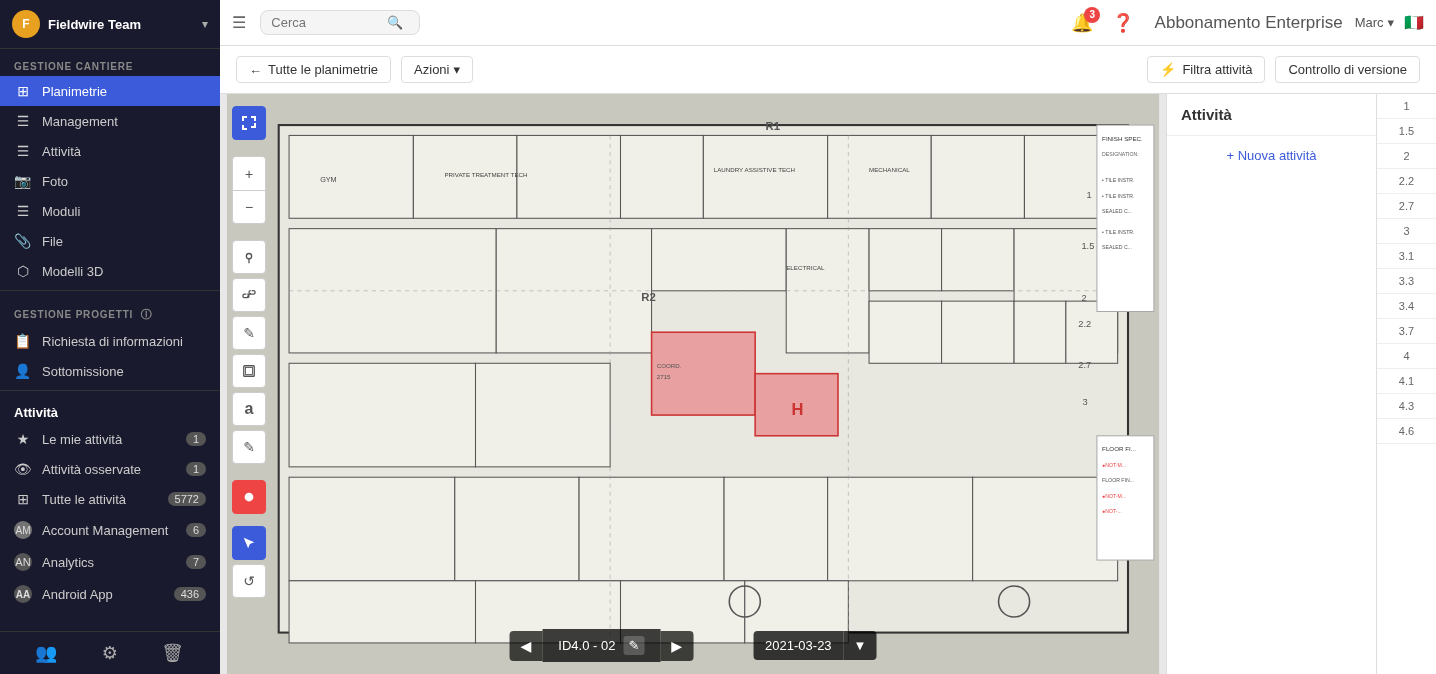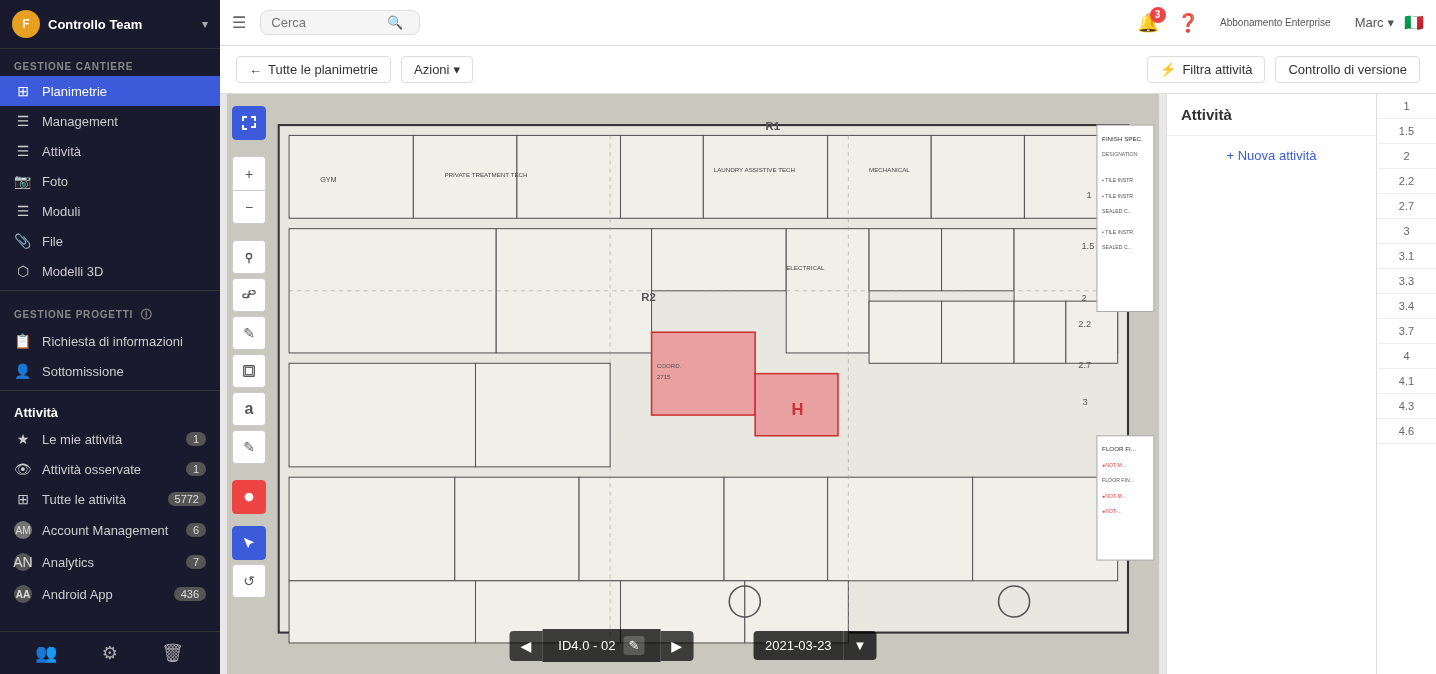--- a/index.html
+++ b/index.html
@@ -124,21 +124,21 @@
       position: absolute; top: -5px; right: -6px;
       background: #e44;
       color: #fff;
       border-radius: 50%;
       width: 16px; height: 16px;
       font-size: 10px;
       display: flex; align-items: center; justify-content: center;
       font-weight: bold;
     }
     #topbar .help-icon { font-size: 18px; color: #555; cursor: pointer; margin-right: 10px; }
-    #topbar .subscription-label { color: #555; font-size: 10px; margin-right: 14px; }
+    #topbar .subscription-label { color: #555; font-size: 17px; margin-right: 2px; }
     #topbar .user-info { display: flex; align-items: center; gap: 4px; cursor: pointer; color: #555; font-size: 13px; }
     #topbar .flag { font-size: 16px; }
 
     
     #content-header {
       display: flex;
       align-items: center;
       background: #fff;
       border-bottom: 1px solid #ddd;
       padding: 8px 16px;
@@ -324,21 +324,21 @@
       width: 100%;
       height: 100%;
     }
   </style>
 </head>
 <body>
 
 <div id="sidebar">
   <div id="sidebar-header">
     <div class="team-avatar">F</div>
-    <span class="team-name">Controllo Team</span>
+    <span class="team-name">Fieldwire Team</span>
     <span class="chevron-icon">▾</span>
   </div>
 
   <div class="sidebar-section-label">GESTIONE CANTIERE</div>
 
   <div class="sidebar-item active">
     <span class="item-icon">⊞</span>
     <span class="item-label">Planimetrie</span>
   </div>
   <div class="sidebar-item">
@@ -400,21 +400,21 @@
     <span class="item-icon">⊞</span>
     <span class="item-label">Tutte le attività</span>
     <span class="item-badge">5772</span>
   </div>
   <div class="sidebar-item">
     <span class="item-icon" style="font-size:10px; background:#737373; border-radius:50%; width:18px; height:18px; display:flex; align-items:center; justify-content:center; color:#ddd;">AM</span>
     <span class="item-label">Account Management</span>
     <span class="item-badge">6</span>
   </div>
   <div class="sidebar-item">
-    <span class="item-icon" style="font-size:14px; background:#555; border-radius:50%; width:18px; height:18px; display:flex; align-items:center; justify-content:center; color:#ddd;">AN</span>
+    <span class="item-icon" style="font-size:11px; background:#555; border-radius:50%; width:18px; height:18px; display:flex; align-items:center; justify-content:center; color:#ddd;">AN</span>
     <span class="item-label">Analytics</span>
     <span class="item-badge">7</span>
   </div>
   <div class="sidebar-item">
     <span class="item-icon" style="font-size:10px; background:#555; border-radius:50%; width:18px; height:18px; display:flex; align-items:center; justify-content:center; color:#ddd;font-weight:bold;">AA</span>
     <span class="item-label">Android App</span>
     <span class="item-badge">436</span>
   </div>
 
   <div class="sidebar-bottom">

